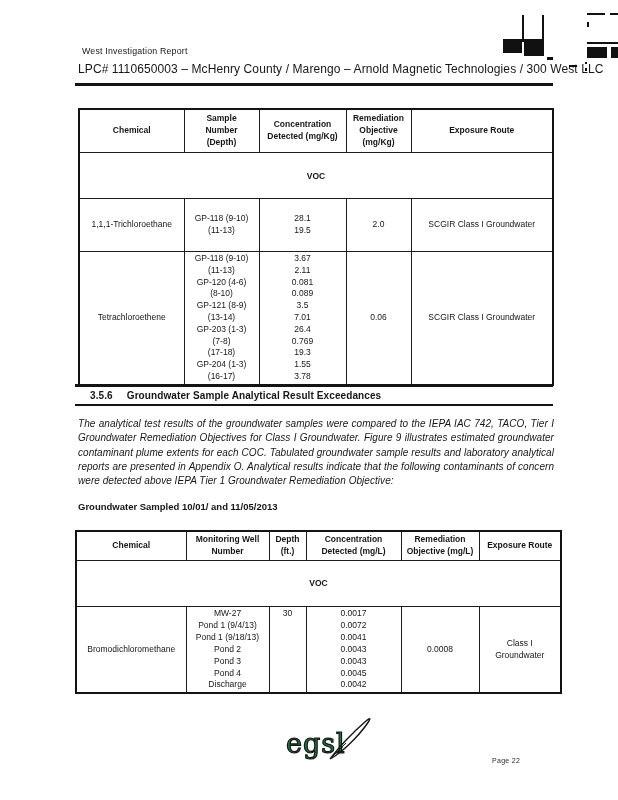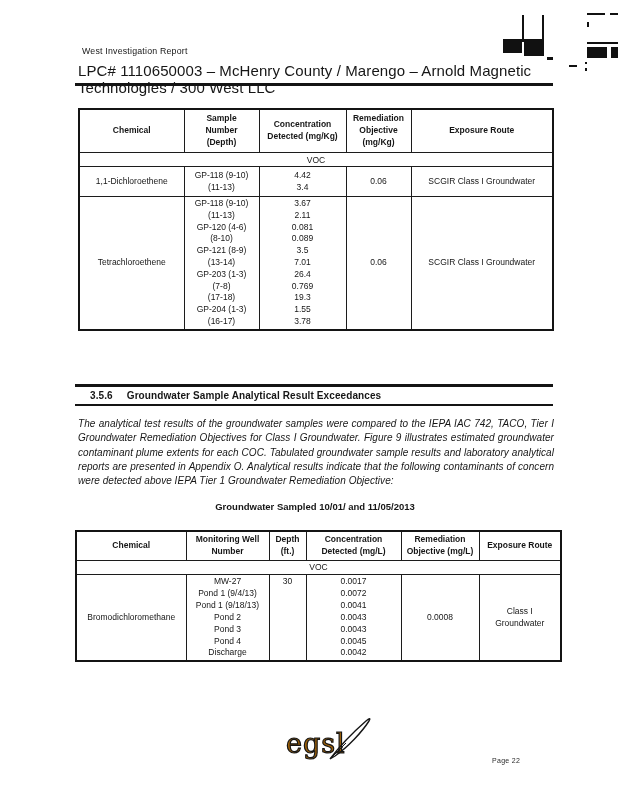--- a/index.html
+++ b/index.html
@@ -6,50 +6,50 @@
   body{
     width:618px;height:800px;position:relative;background:#ffffff;
     font-family:"Liberation Sans",sans-serif;color:#161616;overflow:hidden;
   }
   .abs{position:absolute;}
   .pre{white-space:pre-line;}
   
   .art{position:absolute;background:#111;}
   
   #hdr-line1{left:82px;top:46px;font-size:8.8px;letter-spacing:.2px;}
-  #hdr-line2{left:78px;top:62px;font-size:15px;letter-spacing:.1px;}
+  #hdr-line2{left:78px;top:62px;font-size:12px;letter-spacing:.1px;}
   #hdr-rule{left:75px;top:83px;width:478px;height:3px;background:#141414;}
   
   table{border-collapse:collapse;table-layout:fixed;}
   td,th{border:1px solid #1c1c1c;font-size:8.5px;line-height:11.8px;
         text-align:center;vertical-align:middle;padding:1px 1px;font-weight:normal;}
   th{font-weight:bold;}
-  .group td{font-weight:normal;padding:0;height:13px;line-height:12px;margin-top:17px;}
+  .group td{font-weight:bold;padding:16px;height:13px;line-height:12px;margin-top:17px;}
   #table1{left:78px;top:108px;width:474px;border:2px solid #141414;}
   #table1 tr.hdr th{height:40px;}
   #table1 tr.row0 td{height:50px;}
   #table1 tr.row1 td{height:27px;}
   #table2{left:75px;top:530px;width:485px;border:2px solid #141414;}
   #table2 td,#table2 th{line-height:11.9px;}
   #table2 tr.hdr th{height:26px;}
   #table2 .vtop{vertical-align:top;}
   #table2 tr.row1 td{height:24px;}
   #table2 tr.row2 td{height:24px;}
   
   #sec-rule-top{left:75px;top:384px;width:478px;height:2.5px;background:#141414;}
   #sec-heading{left:78px;top:390px;font-size:10px;font-weight:bold;letter-spacing:.1px;margin-left:12px;}
   #sec-heading .num{margin-right:14px;}
   #sec-rule-bottom{left:75px;top:404px;width:478px;height:2px;background:#141414;}
   
   #para{left:78px;top:417px;width:476px;font-size:10px;line-height:14.3px;
         text-align:justify;letter-spacing:.05px;font-style:italic;}
-  #t2-title{left:78px;top:501px;width:474px;text-align:center;font-size:9.5px;font-weight:bold;}
+  #t2-title{left:78px;top:501px;width:474px;text-align:left;font-size:9.5px;font-weight:bold;}
   
   #logo{left:286px;top:728px;font-family:"DejaVu Serif",serif;font-size:27px;
-        color:#a16207;-webkit-text-stroke:1.2px #161616;letter-spacing:1px;}
+        color:#15803d;-webkit-text-stroke:1.2px #161616;letter-spacing:1px;}
   #logo-feather{left:326px;top:713px;}
   #page-label{left:492px;top:757px;font-size:7px;color:#2a2a2a;letter-spacing:.3px;}
 </style>
 </head>
 <body>
 
 <div class="art" style="left:522px;top:15px;width:2px;height:27px;"></div>
 <div class="art" style="left:542px;top:15px;width:2px;height:27px;"></div>
 <div class="art" style="left:503px;top:39px;width:19px;height:14px;"></div>
 <div class="art" style="left:524px;top:39px;width:20px;height:17px;"></div>
@@ -85,27 +85,27 @@
     <th class="pre">Concentration
 Detected (mg/Kg)</th>
     <th class="pre">Remediation
 Objective
 (mg/Kg)</th>
     <th class="pre">Exposure Route</th>
   </tr>
   <tr class="group">
     <td colspan="5">VOC</td>
   </tr>
-  <tr class="row1">
-    <td>1,1-Dichloroethene</td>
+  <tr class="row0">
+    <td>1,1,1-Trichloroethane</td>
     <td class="pre">GP-118 (9-10)
 (11-13)</td>
-    <td class="pre">4.42
-3.4</td>
-    <td>0.06</td>
+    <td class="pre">28.1
+19.5</td>
+    <td>2.0</td>
     <td>SCGIR Class I Groundwater</td>
   </tr>
   <tr class="row2">
     <td>Tetrachloroethene</td>
     <td class="pre">GP-118 (9-10)
 (11-13)
 GP-120 (4-6)
 (8-10)
 GP-121 (8-9)
 (13-14)

